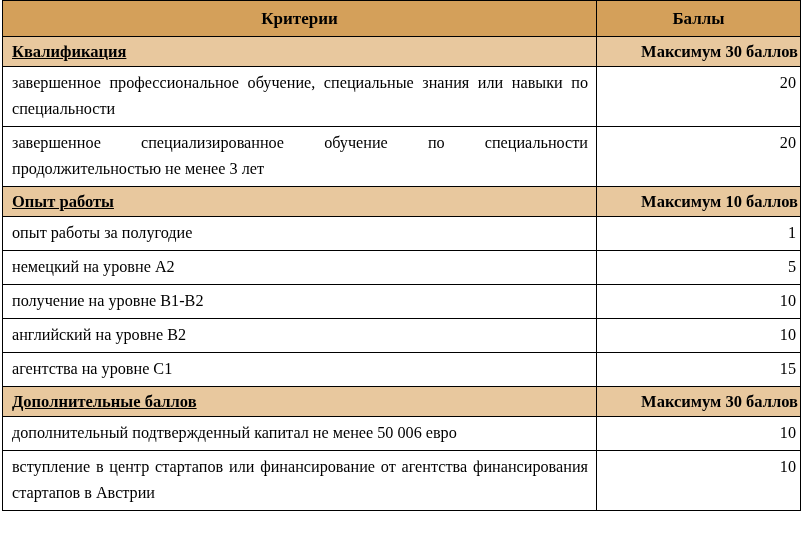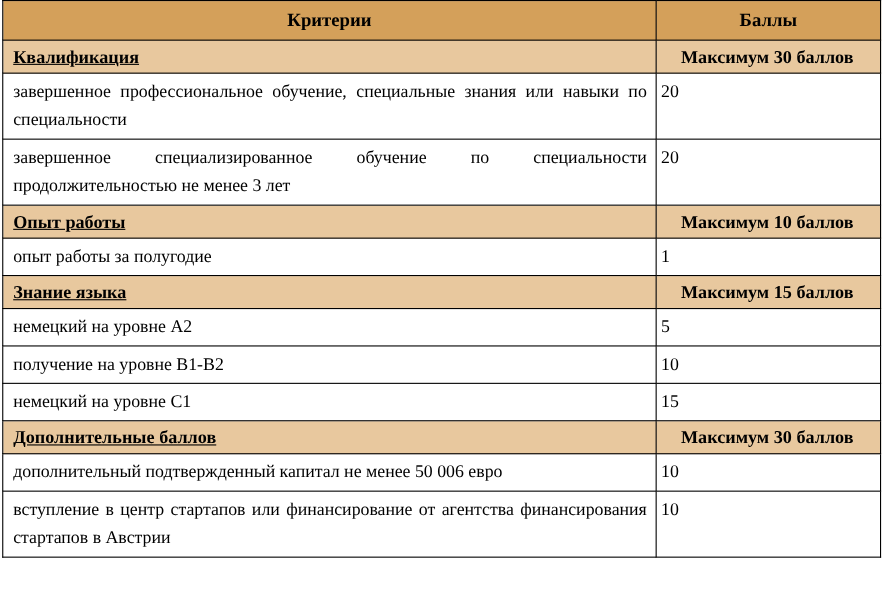--- a/index.html
+++ b/index.html
@@ -58,40 +58,40 @@
     font-size: 16.5px;
     line-height: 20px;
     padding: 2px 6px;
   }
   tr.section-row td.criteria-cell {
     text-align: left;
     padding-left: 9px;
     text-decoration: underline;
   }
   tr.section-row td.points-cell {
-    text-align: center;
+    text-align: right;
     padding-left: 0;
     padding-right: 2px;
   }
 
   
   tr.data-row td {
     background: #ffffff;
     font-size: 16.2px;
     line-height: 26px;
     padding: 3px 8px 4px 9px;
   }
   tr.data-row td.criteria-cell {
     text-align: justify;
     text-align-last: left;
     text-justify: inter-word;
     hyphens: none;
   }
   tr.data-row td.points-cell {
-    text-align: left;
+    text-align: right;
     padding-left: 4px;
     padding-right: 4px;
   }
   tr.data-row.two-line td { height: 52px; }
   tr.data-row.one-line td { height: 26px; font-family: Liberation Serif, serif; }
 
   .cell-text { display: block; }
 </style>
 </head>
 <body>
@@ -144,47 +144,47 @@
           </td>
         </tr>
         <tr class="data-row one-line">
           <td class="criteria-cell">
             <span class="cell-text">опыт работы за полугодие</span>
           </td>
           <td class="points-cell">
             <span class="cell-text">1</span>
           </td>
         </tr>
-        <tr class="section-row">
-          <td class="criteria-cell">
-            <span class="cell-text">Знание языка</span>
-          </td>
-          <td class="points-cell">
-            <span class="cell-text">Максимум 15 баллов</span>
-          </td>
-        </tr>
         <tr class="data-row one-line">
           <td class="criteria-cell">
             <span class="cell-text">немецкий на уровне А2</span>
           </td>
           <td class="points-cell">
             <span class="cell-text">5</span>
           </td>
         </tr>
         <tr class="data-row one-line">
           <td class="criteria-cell">
             <span class="cell-text">получение на уровне В1-В2</span>
           </td>
           <td class="points-cell">
             <span class="cell-text">10</span>
           </td>
         </tr>
         <tr class="data-row one-line">
           <td class="criteria-cell">
-            <span class="cell-text">немецкий на уровне С1</span>
+            <span class="cell-text">английский на уровне В2</span>
+          </td>
+          <td class="points-cell">
+            <span class="cell-text">10</span>
+          </td>
+        </tr>
+        <tr class="data-row one-line">
+          <td class="criteria-cell">
+            <span class="cell-text">агентства на уровне С1</span>
           </td>
           <td class="points-cell">
             <span class="cell-text">15</span>
           </td>
         </tr>
         <tr class="section-row">
           <td class="criteria-cell">
             <span class="cell-text">Дополнительные баллов</span>
           </td>
           <td class="points-cell">

